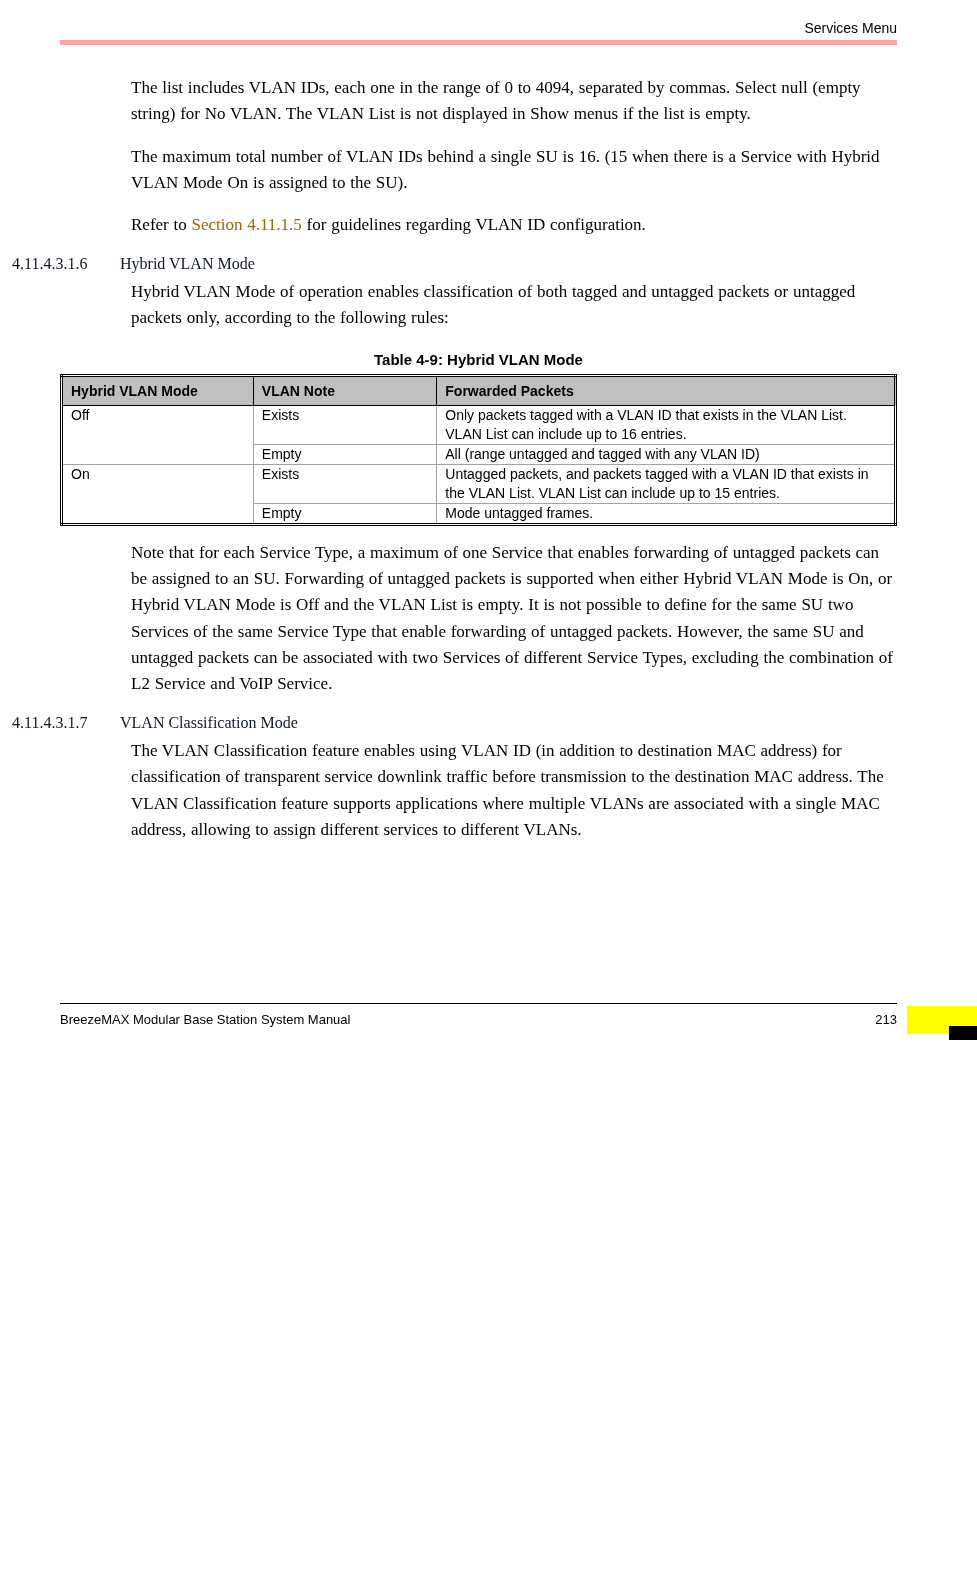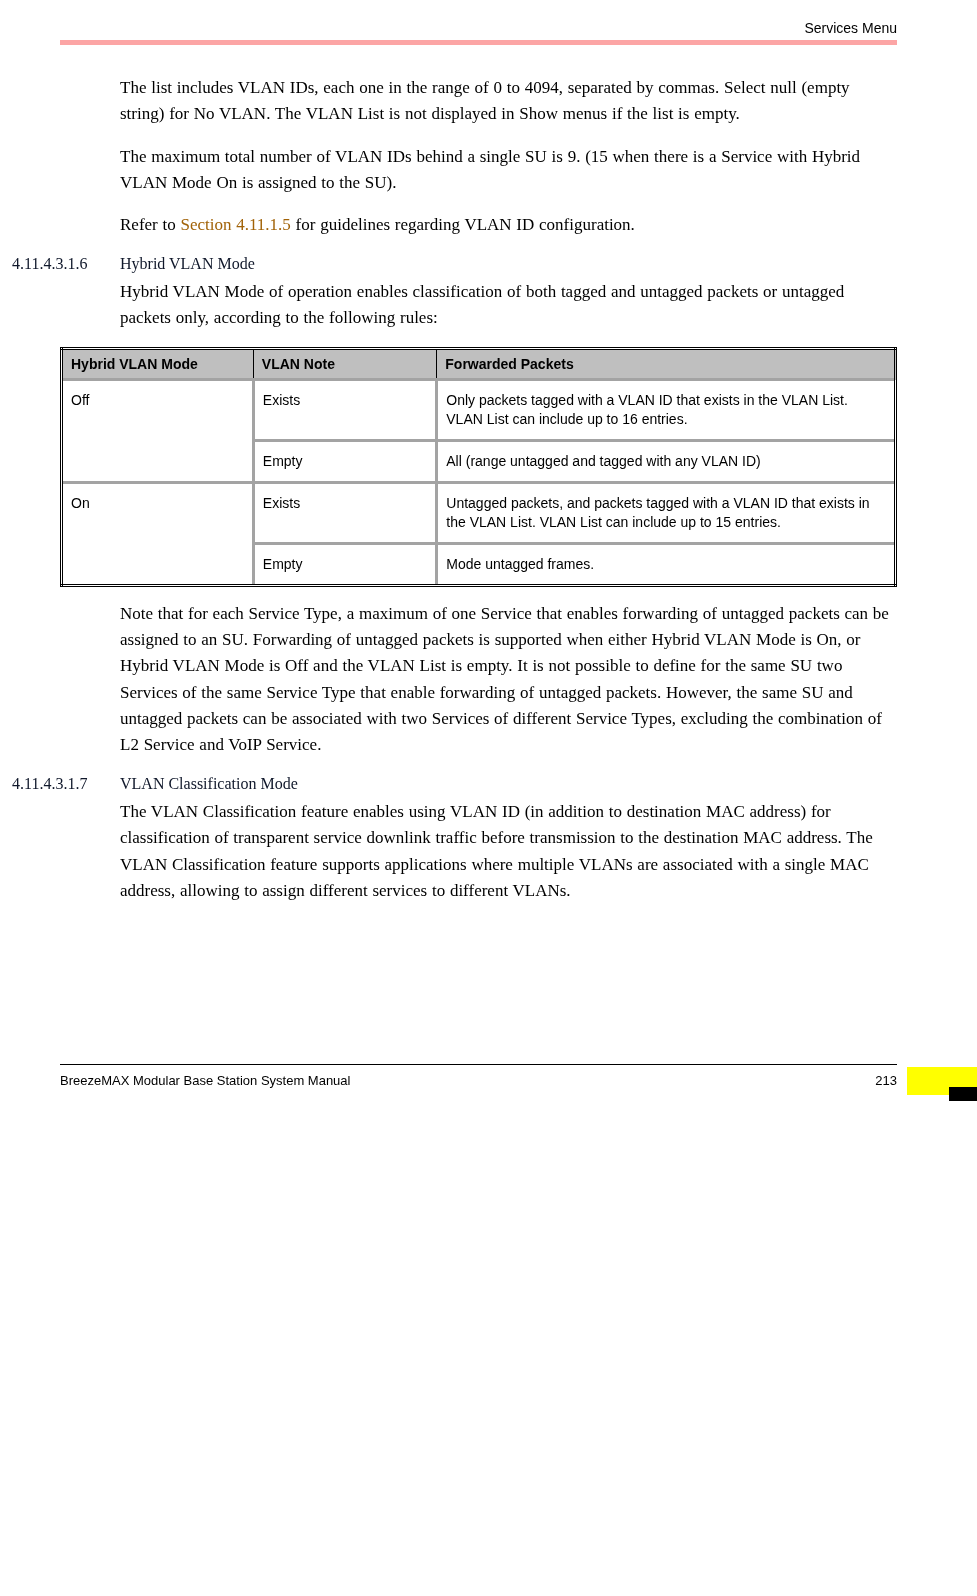--- a/index.html
+++ b/index.html
@@ -24,21 +24,21 @@
     font-family: Arial, Helvetica, sans-serif;
     font-size: 14px;
   }
   .body-text {
     margin-left: 60px;
     font-size: 17px;
     line-height: 1.55;
     word-spacing: 0.5px;
   }
   .body-text p {
-    margin: 0 0 16px 0;
+    margin: 0 0 16px 11px;
   }
   .link-blue {
     color: #a16207;
   }
   .section-heading {
     margin: 14px 0 6px 0;
     font-family: Liberation Serif, serif;
     font-size: 16px;
     color: #0f172a;
   }
@@ -63,22 +63,22 @@
     margin-bottom: 14px;
   }
   table.vlan th {
     background: #bfbfbf;
     text-align: left;
     font-weight: bold;
     padding: 6px 8px;
     border: 1px solid #000;
   }
   table.vlan td {
-    padding: 10px 8px;
-    border: 3px solid #a3a3a3;
+    padding: 0 8px;
+    border: 1px solid #a3a3a3;
     vertical-align: top;
     line-height: 1.35;
   }
   .footer {
     border-top: 1px solid #000;
     margin-top: 160px;
     padding-top: 8px;
     display: flex;
     justify-content: space-between;
     align-items: center;
@@ -110,34 +110,35 @@
 <body>
 
 <div class="page">
 
   <div class="header-row">
     <div class="header-label">Services Menu</div>
   </div>
 
   <div class="body-text">
     <p>The list includes VLAN IDs, each one in the range of 0 to 4094, separated by commas. Select null (empty string) for No VLAN. The VLAN List is not displayed in Show menus if the list is empty.</p>
-    <p>The maximum total number of VLAN IDs behind a single SU is 9. (15 when there is a Service with Hybrid VLAN Mode On is assigned to the SU).</p>
+    <p>The maximum total number of VLAN IDs behind a single SU is 16. (15 when there is a Service with Hybrid VLAN Mode On is assigned to the SU).</p>
     <p>
       <span>Refer to </span><span class="link-blue">Section 4.11.1.5</span><span> for guidelines regarding VLAN ID configuration.</span>
     </p>
   </div>
 
   <div class="section-heading">
     <span class="section-num">4.11.4.3.1.6</span><span>Hybrid VLAN Mode</span>
   </div>
 
   <div class="body-text">
     <p>Hybrid VLAN Mode of operation enables classification of both tagged and untagged packets or untagged packets only, according to the following rules:</p>
   </div>
 
+  <div class="table-caption">Table 4-9: Hybrid VLAN Mode</div>
 
   <table class="vlan">
     <thead>
       <tr>
         <th style="width:23%">Hybrid VLAN Mode</th>
         <th style="width:22%">VLAN Note</th>
         <th>Forwarded Packets</th>
       </tr>
     </thead>
     <tbody>

